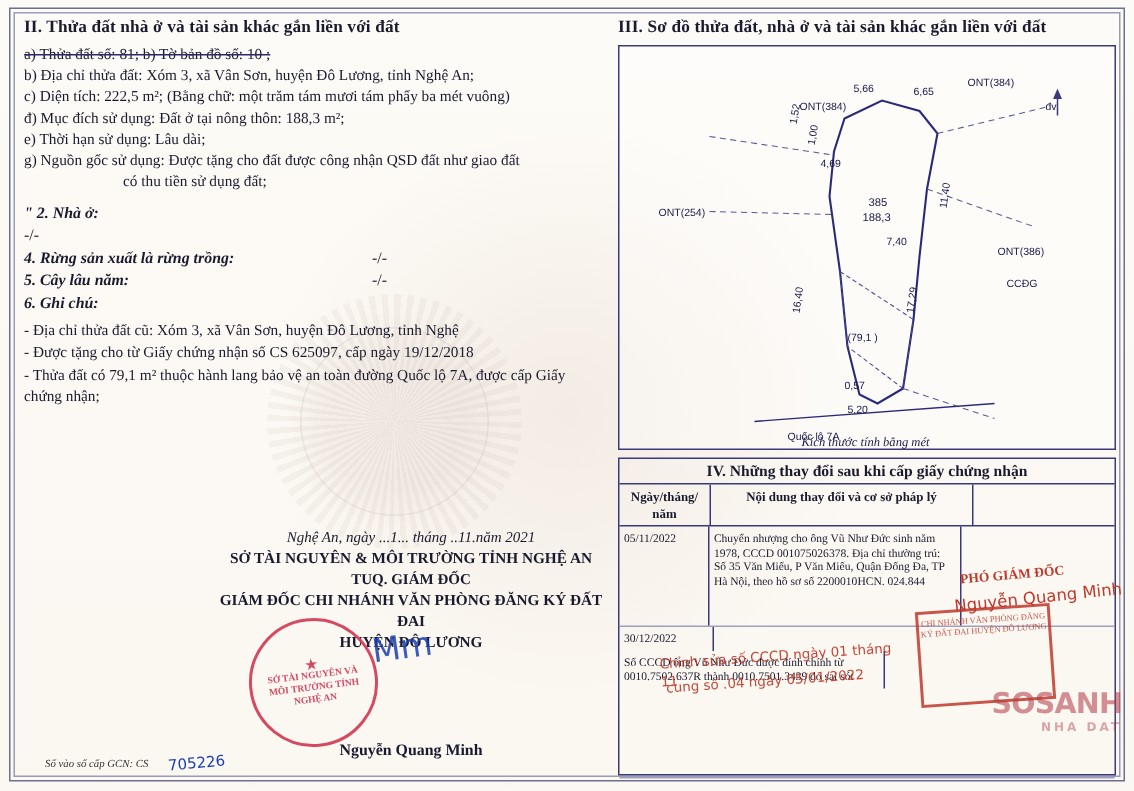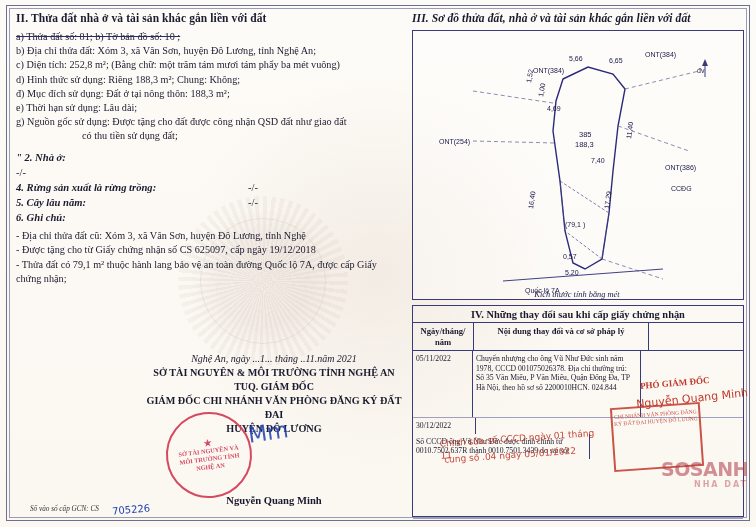--- a/index.html
+++ b/index.html
@@ -33,21 +33,21 @@
   }
   .border-outer{
     position:absolute;left:6px;top:5px;right:6px;bottom:6px;
     border:1px solid #6d6f8e;
   }
   .border-inner{
     position:absolute;left:9px;top:8px;right:9px;bottom:9px;
     border:1px solid #9a9cb5;
   }
   .col-left{position:absolute;left:16px;top:12px;width:392px;}
-  .col-right{position:absolute;left:412px;top:12px;width:330px;font-style:italic;}
+  .col-right{position:absolute;left:412px;top:12px;width:330px;}
 
   h2.sec{
     font-size:11.5px;font-weight:bold;margin:0 0 6px 0;letter-spacing:.1px;
   }
   .strike{ text-decoration:line-through; text-decoration-color:#2a2a6a; }
   .lines{font-size:10.2px;line-height:14.2px;}
   .lines div{white-space:nowrap;}
   .smallnote{font-size:10.2px;line-height:14.6px;margin-top:4px;}
   .house-block{margin-top:6px;font-size:10.6px;line-height:15px;font-weight:bold;font-style:italic;}
   .house-block .rowline{display:flex;}
@@ -147,22 +147,21 @@
 <div class="page">
   <div class="watermark"></div>
   <div class="border-outer"></div>
   <div class="border-inner"></div>
 
   <div class="col-left">
     <h2 class="sec">II. Thửa đất  nhà ở và tài sản khác gắn liền với đất</h2>
     <div class="lines">
       <div class="strike">a) Thửa đất số: 81; b) Tờ bản đồ số:     10    ;</div>
       <div>b) Địa chỉ thửa đất: Xóm 3, xã Vân Sơn, huyện Đô Lương, tỉnh Nghệ An;</div>
-      <div>c) Diện tích:     252,8     m²; (Bằng chữ: một trăm tám mươi tám phẩy ba mét vuông)</div>
-      <div>d) Hình thức sử dụng: Riêng   188,3  m²;  Chung:   Không;</div>
+      <div>c) Diện tích:     222,5     m²; (Bằng chữ: một trăm tám mươi tám phẩy ba mét vuông)</div>
       <div>đ) Mục đích sử dụng: Đất ở tại nông thôn: 188,3 m²;</div>
       <div>e) Thời hạn sử dụng:  Lâu dài;</div>
       <div>g) Nguồn gốc sử dụng: Được tặng cho đất được công nhận QSD đất như giao đất</div>
       <div style="padding-left:66px">có thu tiền sử dụng đất;</div>
     </div>
 
     <div class="house-block">
       <div>" 2. Nhà ở:</div>
       <div class="rowline">
         <span class="val">-/-</span>

